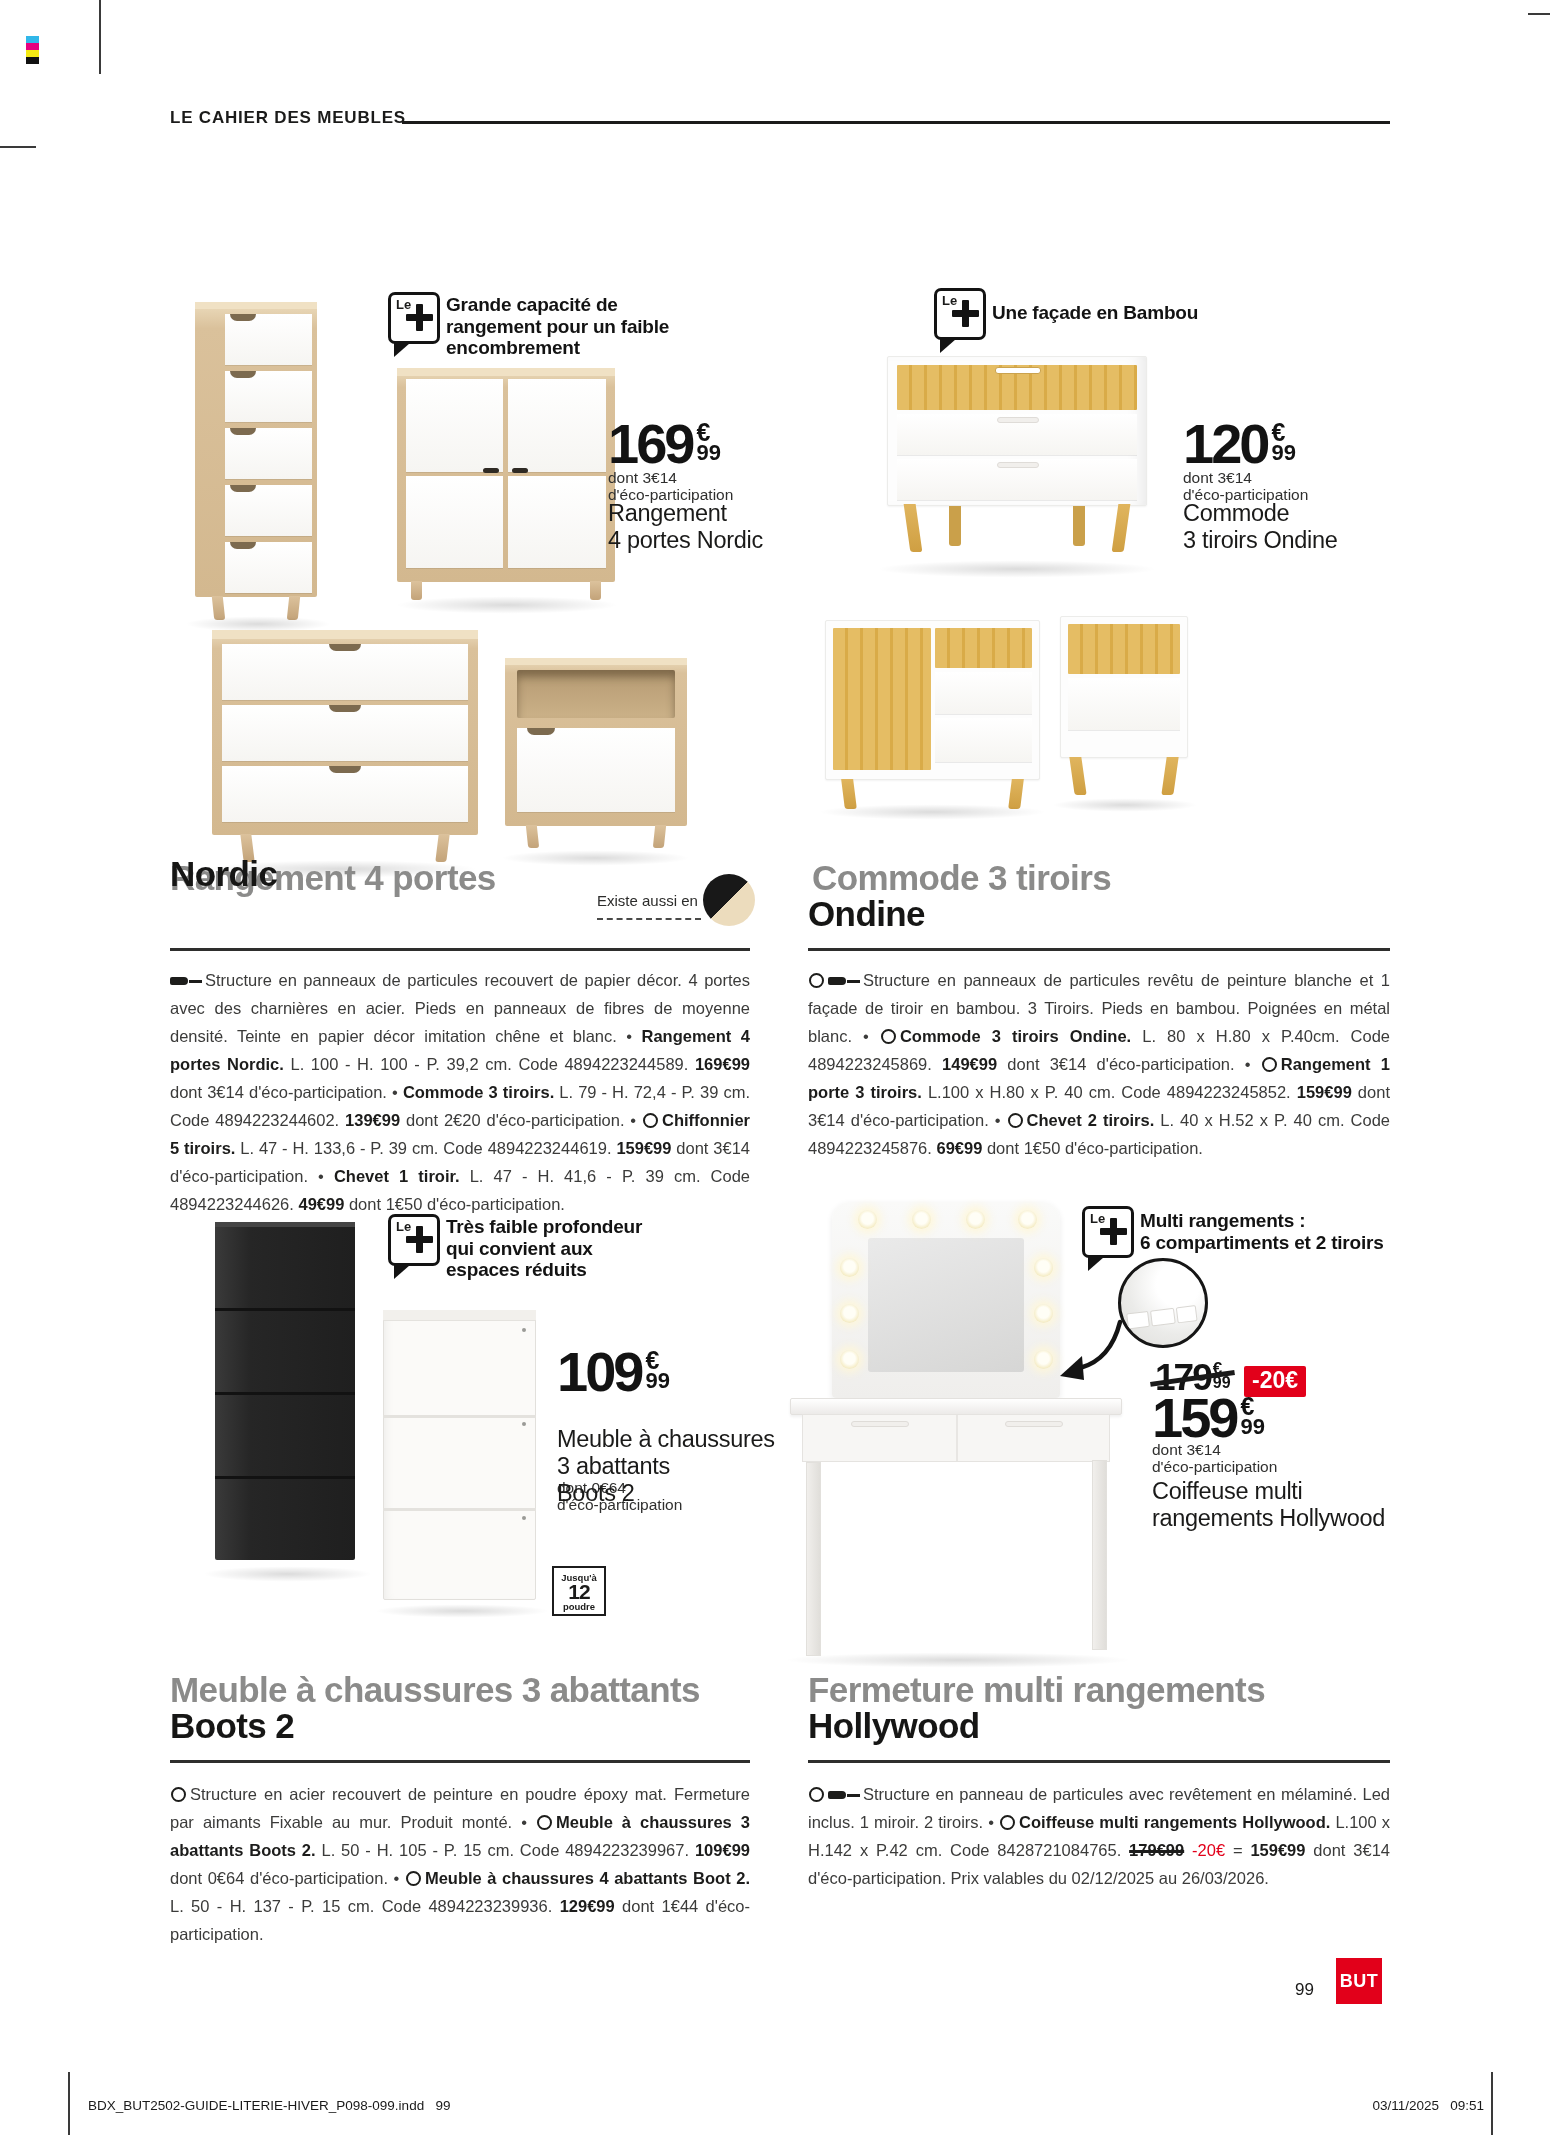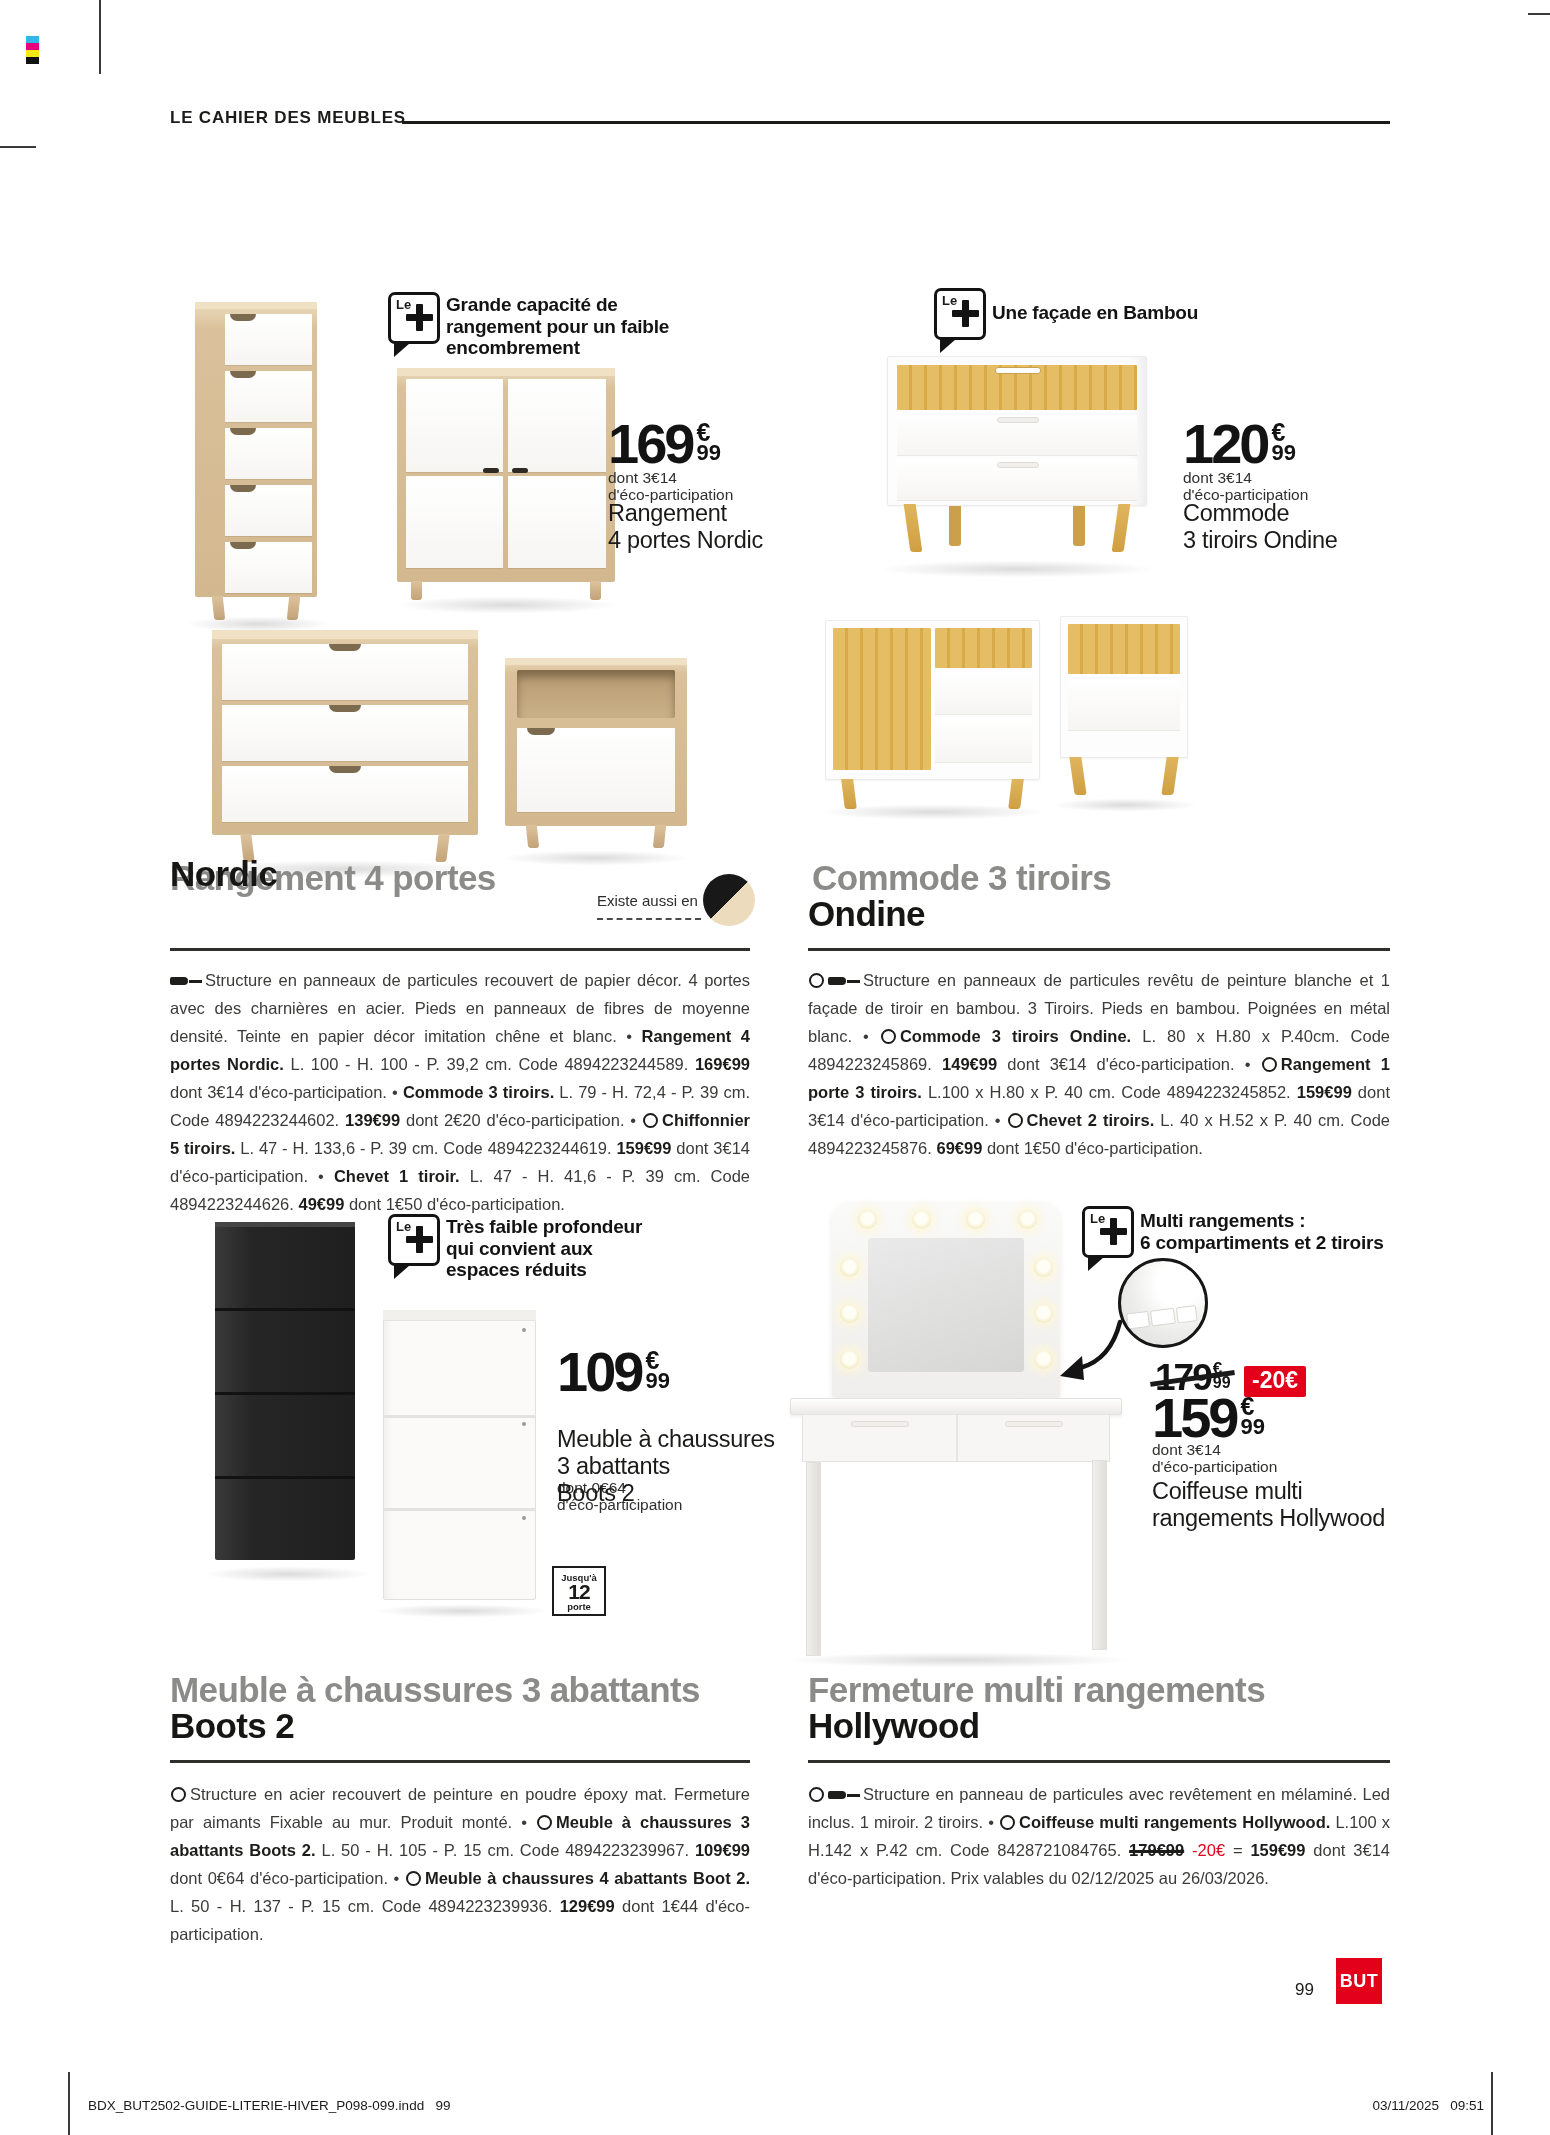--- a/index.html
+++ b/index.html
@@ -286,21 +286,21 @@
       <div class="abs" style="left:0;right:0;top:198px;height:3px;background:#e4e2de"></div>
       <div class="abs" style="right:10px;top:18px;width:4px;height:4px;background:#9a9a97;border-radius:50%"></div>
       <div class="abs" style="right:10px;top:112px;width:4px;height:4px;background:#9a9a97;border-radius:50%"></div>
       <div class="abs" style="right:10px;top:206px;width:4px;height:4px;background:#9a9a97;border-radius:50%"></div>
     </div>
     <div class="shad" style="left:372px;top:1604px;width:180px;height:14px"></div>
 
     <div class="capacity">
       <div class="cap1">Jusqu'à</div>
       <div class="cap2">12</div>
-      <div class="cap3">porte</div>
+      <div class="cap3">poudre</div>
     </div>
 
     <div class="price" style="left:557px;top:1350px">
       <span class="pe">109</span>
       <span class="pcol">
           <span class="pc1">€</span>
           <span class="pc2">99</span>
         </span>
     </div>
     <div class="eco-note" style="left:557px;top:1480px">dont 0€64

